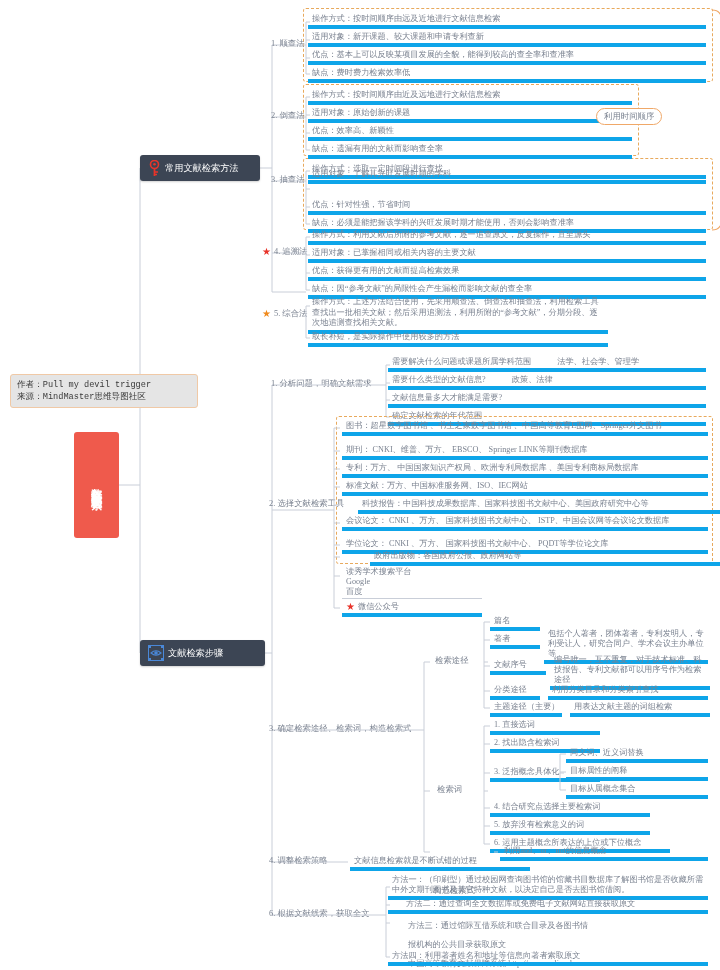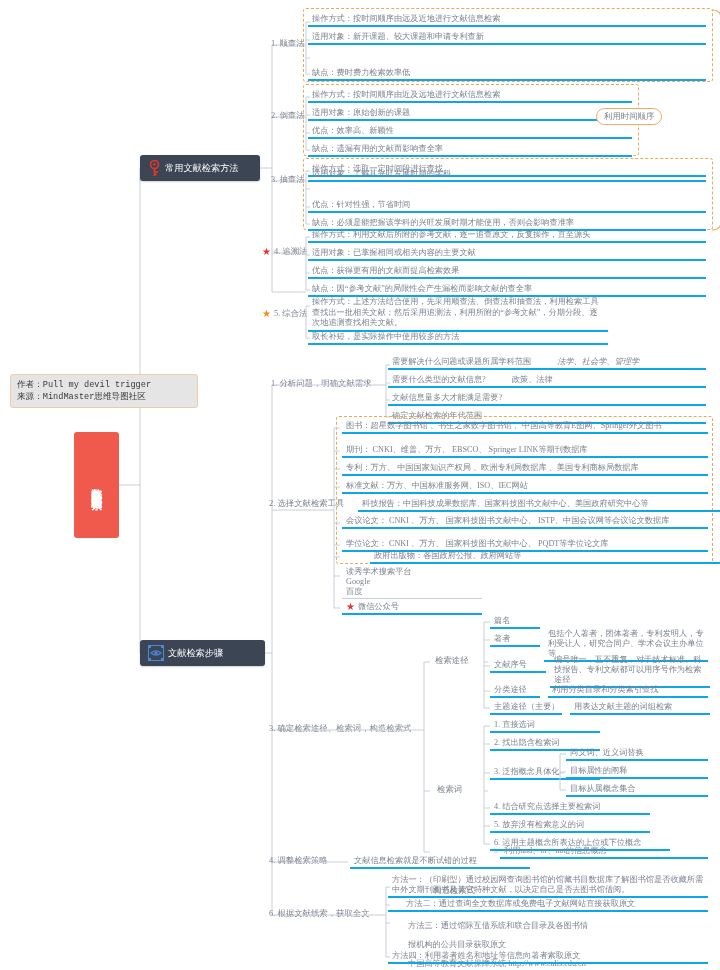--- a/index.html
+++ b/index.html
@@ -7,21 +7,21 @@
     width:720px;height:970px;background:#ffffff;
     font-family:"Liberation Serif","DejaVu Serif",serif;
     color:#6b7280;position:relative;overflow:hidden;
   }
   #canvas{position:absolute;left:0;top:0;width:720px;height:970px;}
   svg.lines{position:absolute;left:0;top:0;width:720px;height:970px;pointer-events:none;}
 
   .node{position:absolute;box-sizing:border-box;}
   .leaf{
     font-size:8.2px;line-height:11px;color:#7a8290;
-    border-bottom:2px solid #0ea5e9;padding:1px 3px 1px 4px;
+    border-bottom:4px solid #0ea5e9;padding:1px 3px 1px 4px;
     white-space:nowrap;
   }
   .leaf.wrap{white-space:normal;}
   .lbl{
     font-size:8.4px;line-height:11px;color:#7a8290;
     padding:1px 3px;white-space:nowrap;
   }
 
   
   .root{
@@ -114,20 +114,21 @@
     <span>常用文献检索方法</span>
   </div>
 
   <div class="dashgroup" style="left:303px;top:8px;width:408px;height:72px;"></div>
   <div class="dashgroup" style="left:303px;top:84px;width:334px;height:70px;"></div>
   <div class="dashgroup" style="left:303px;top:158px;width:408px;height:70px;"></div>
 
   <div class="node lbl" style="left:268px;top:37px;">1. 顺查法</div>
   <div class="node leaf" style="left:308px;top:12px;width:398px;">操作方式：按时间顺序由远及近地进行文献信息检索</div>
   <div class="node leaf" style="left:308px;top:30px;width:398px;">适用对象：新开课题、较大课题和申请专利查新</div>
+  <div class="node leaf" style="left:308px;top:48px;width:398px;">优点：基本上可以反映某项目发展的全貌，能得到较高的查全率和查准率</div>
   <div class="node leaf" style="left:308px;top:66px;width:398px;">缺点：费时费力检索效率低</div>
   <svg class="lines">
       <g fill="none" stroke="#c9ced8">
         <path d="M300,45 L306,45 M306,22 L306,74 M306,22 L310,22 M306,40 L310,40 M306,58 L310,58 M306,74 L310,74"></path>
       </g>
     </svg>
 
   <div class="node lbl" style="left:268px;top:109px;">2. 倒查法</div>
   <div class="node leaf" style="left:308px;top:88px;width:324px;">操作方式：按时间顺序由近及远地进行文献信息检索</div>
   <div class="node leaf" style="left:308px;top:106px;width:324px;">适用对象：原始创新的课题</div>
@@ -190,21 +191,21 @@
       <rect x="13" y="13" width="3" height="3" fill="#4a88d8"></rect>
       <path d="M3 8 Q8 3.5 13 8 Q8 12.5 3 8 Z" fill="none" stroke="#4a88d8" stroke-width="1.1"></path>
       <circle cx="8" cy="8" r="1.8" fill="#4a88d8"></circle>
     </svg>
     <span>文献检索步骤</span>
   </div>
 
   <div class="node lbl" style="left:268px;top:377px;">1. 分析问题，明确文献需求</div>
   <div class="node leaf" style="left:388px;top:355px;width:318px;">
     <span>需要解决什么问题或课题所属学科范围</span>
-    <span style="padding-left:24px;font-style:italic;">法学、社会学、管理学</span>
+    <span style="padding-left:24px;">法学、社会学、管理学</span>
   </div>
   <div class="node leaf" style="left:388px;top:373px;width:318px;">
     <span>需要什么类型的文献信息?</span>
     <span style="padding-left:24px;">政策、法律</span>
   </div>
   <div class="node leaf" style="left:388px;top:391px;width:318px;">文献信息量多大才能满足需要?</div>
   <div class="node leaf" style="left:388px;top:409px;width:318px;">确定文献检索的年代范围</div>
   <svg class="lines">
       <g fill="none" stroke="#c9ced8">
         <path d="M300,385 L386,385 M386,365 L386,417 M386,365 L390,365 M386,383 L390,383 M386,400 L390,400 M386,417 L390,417"></path>

